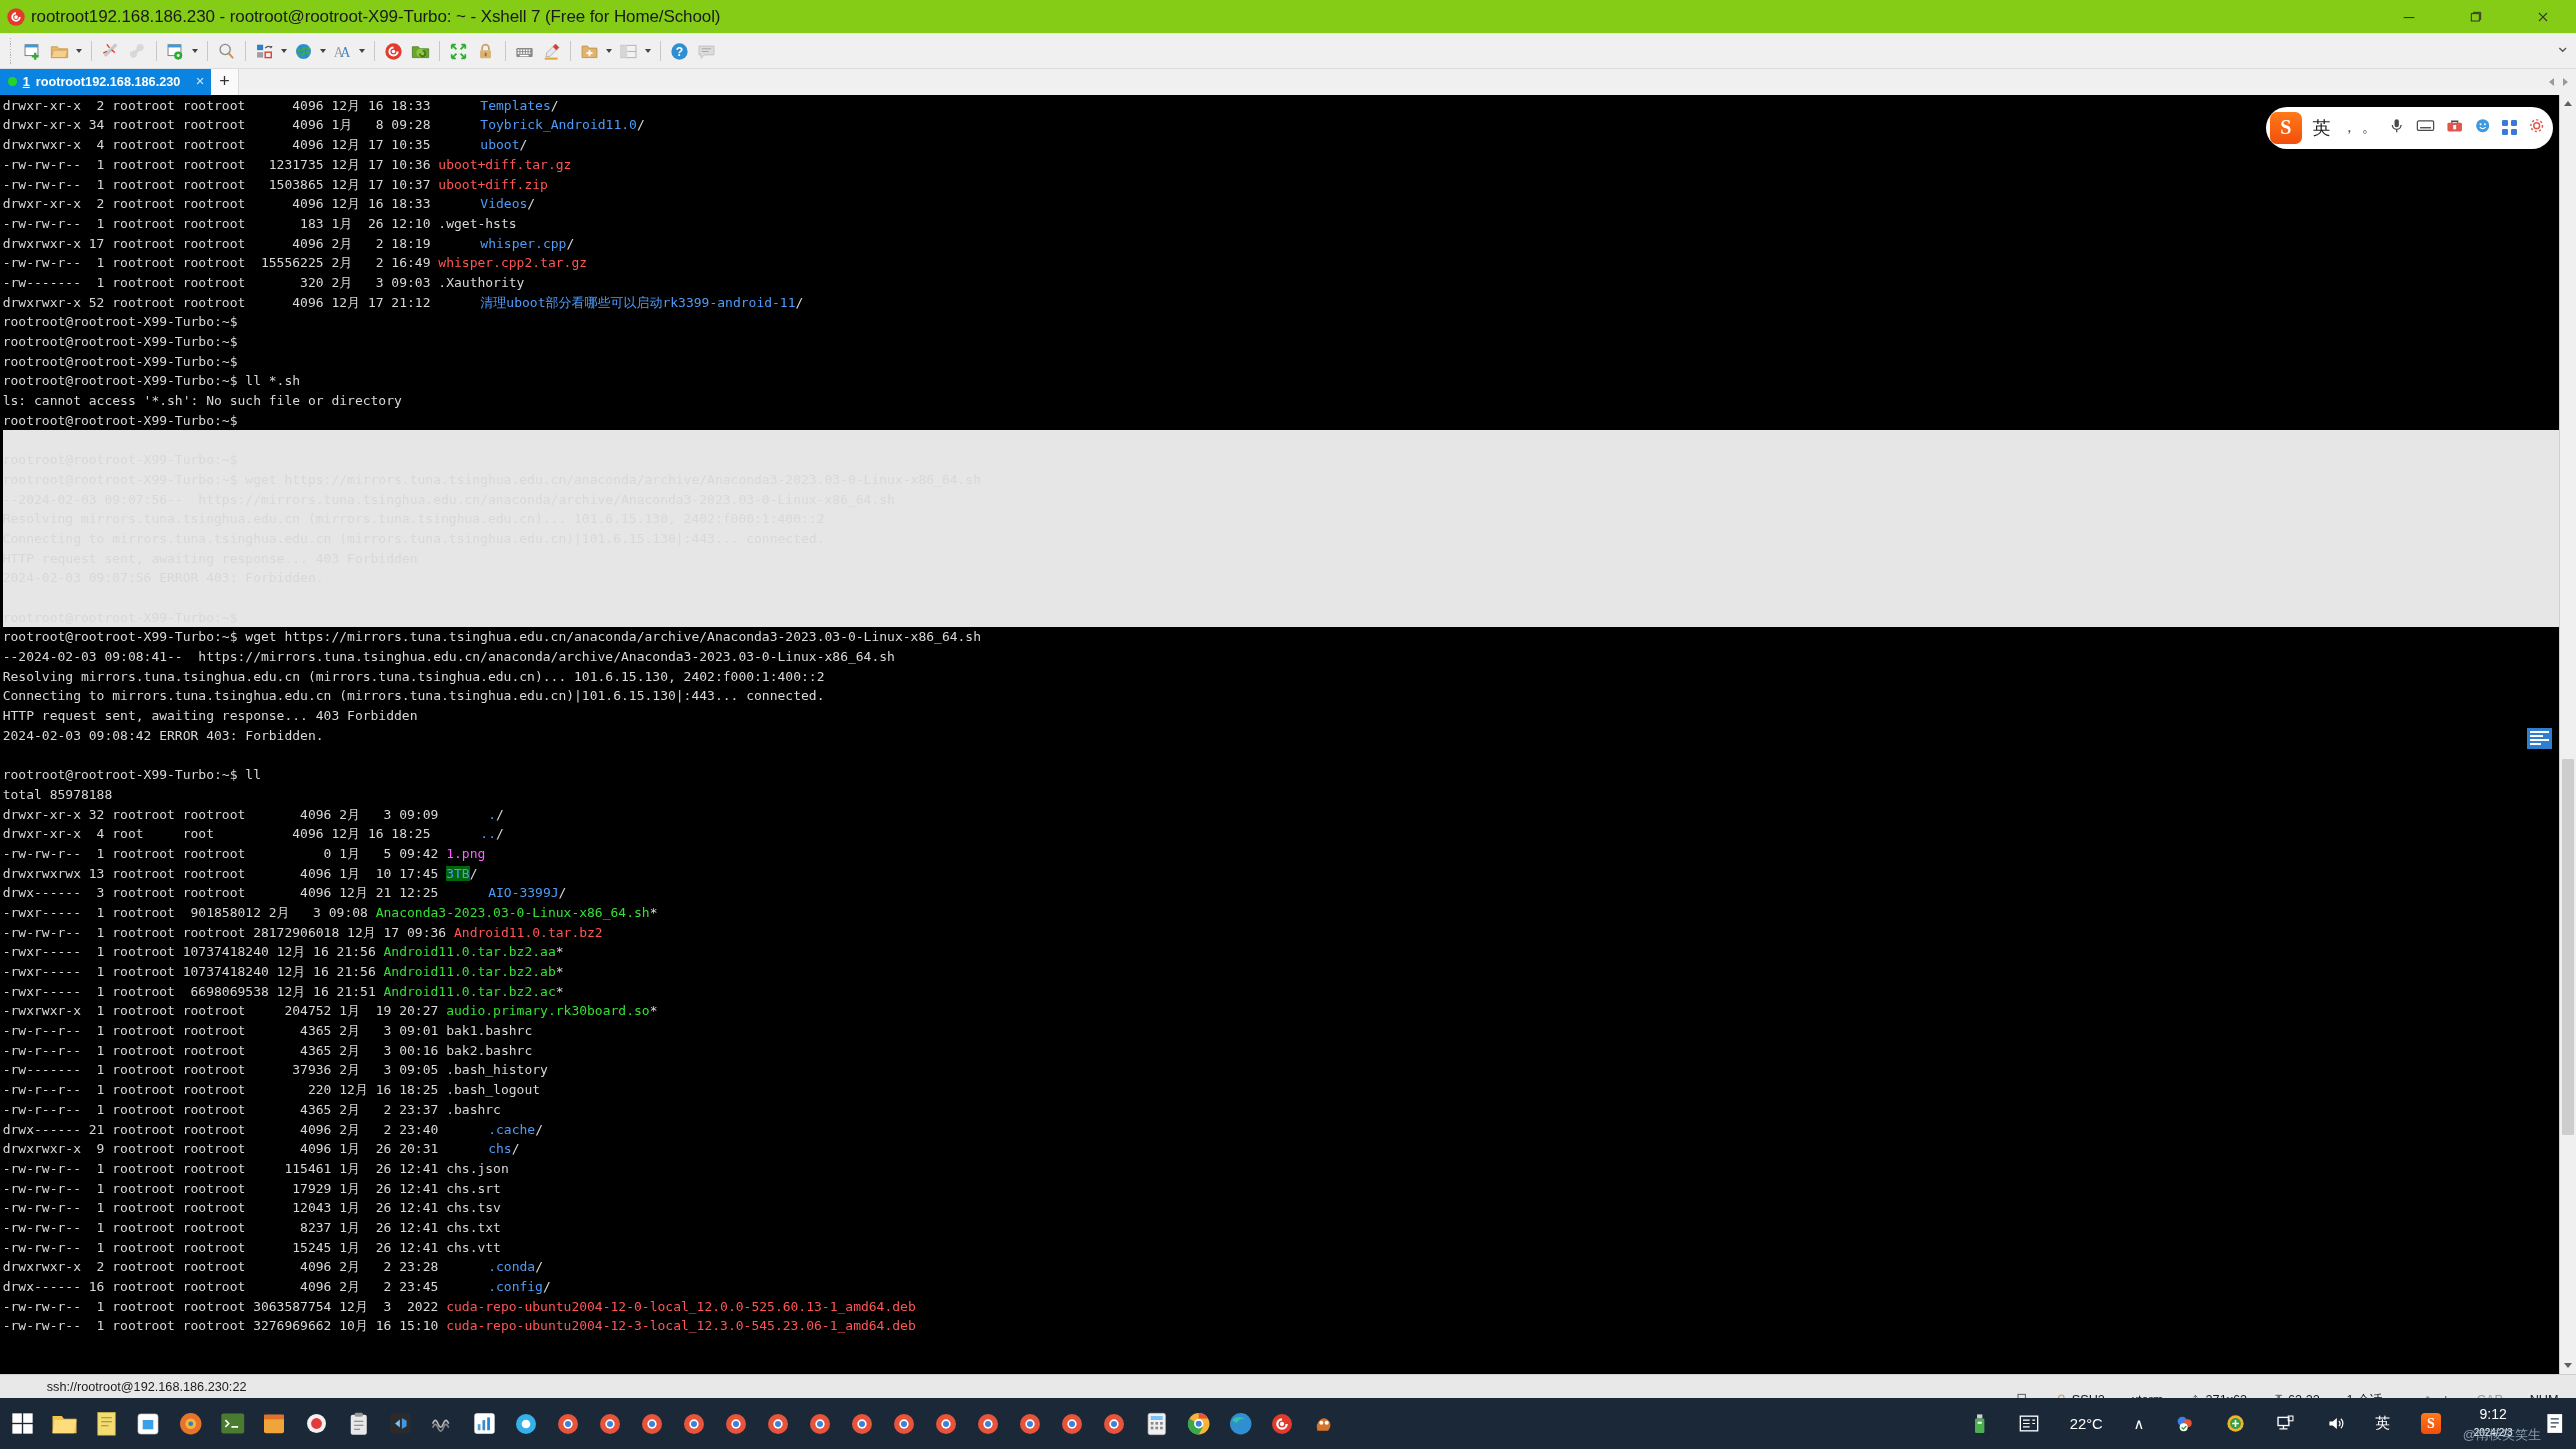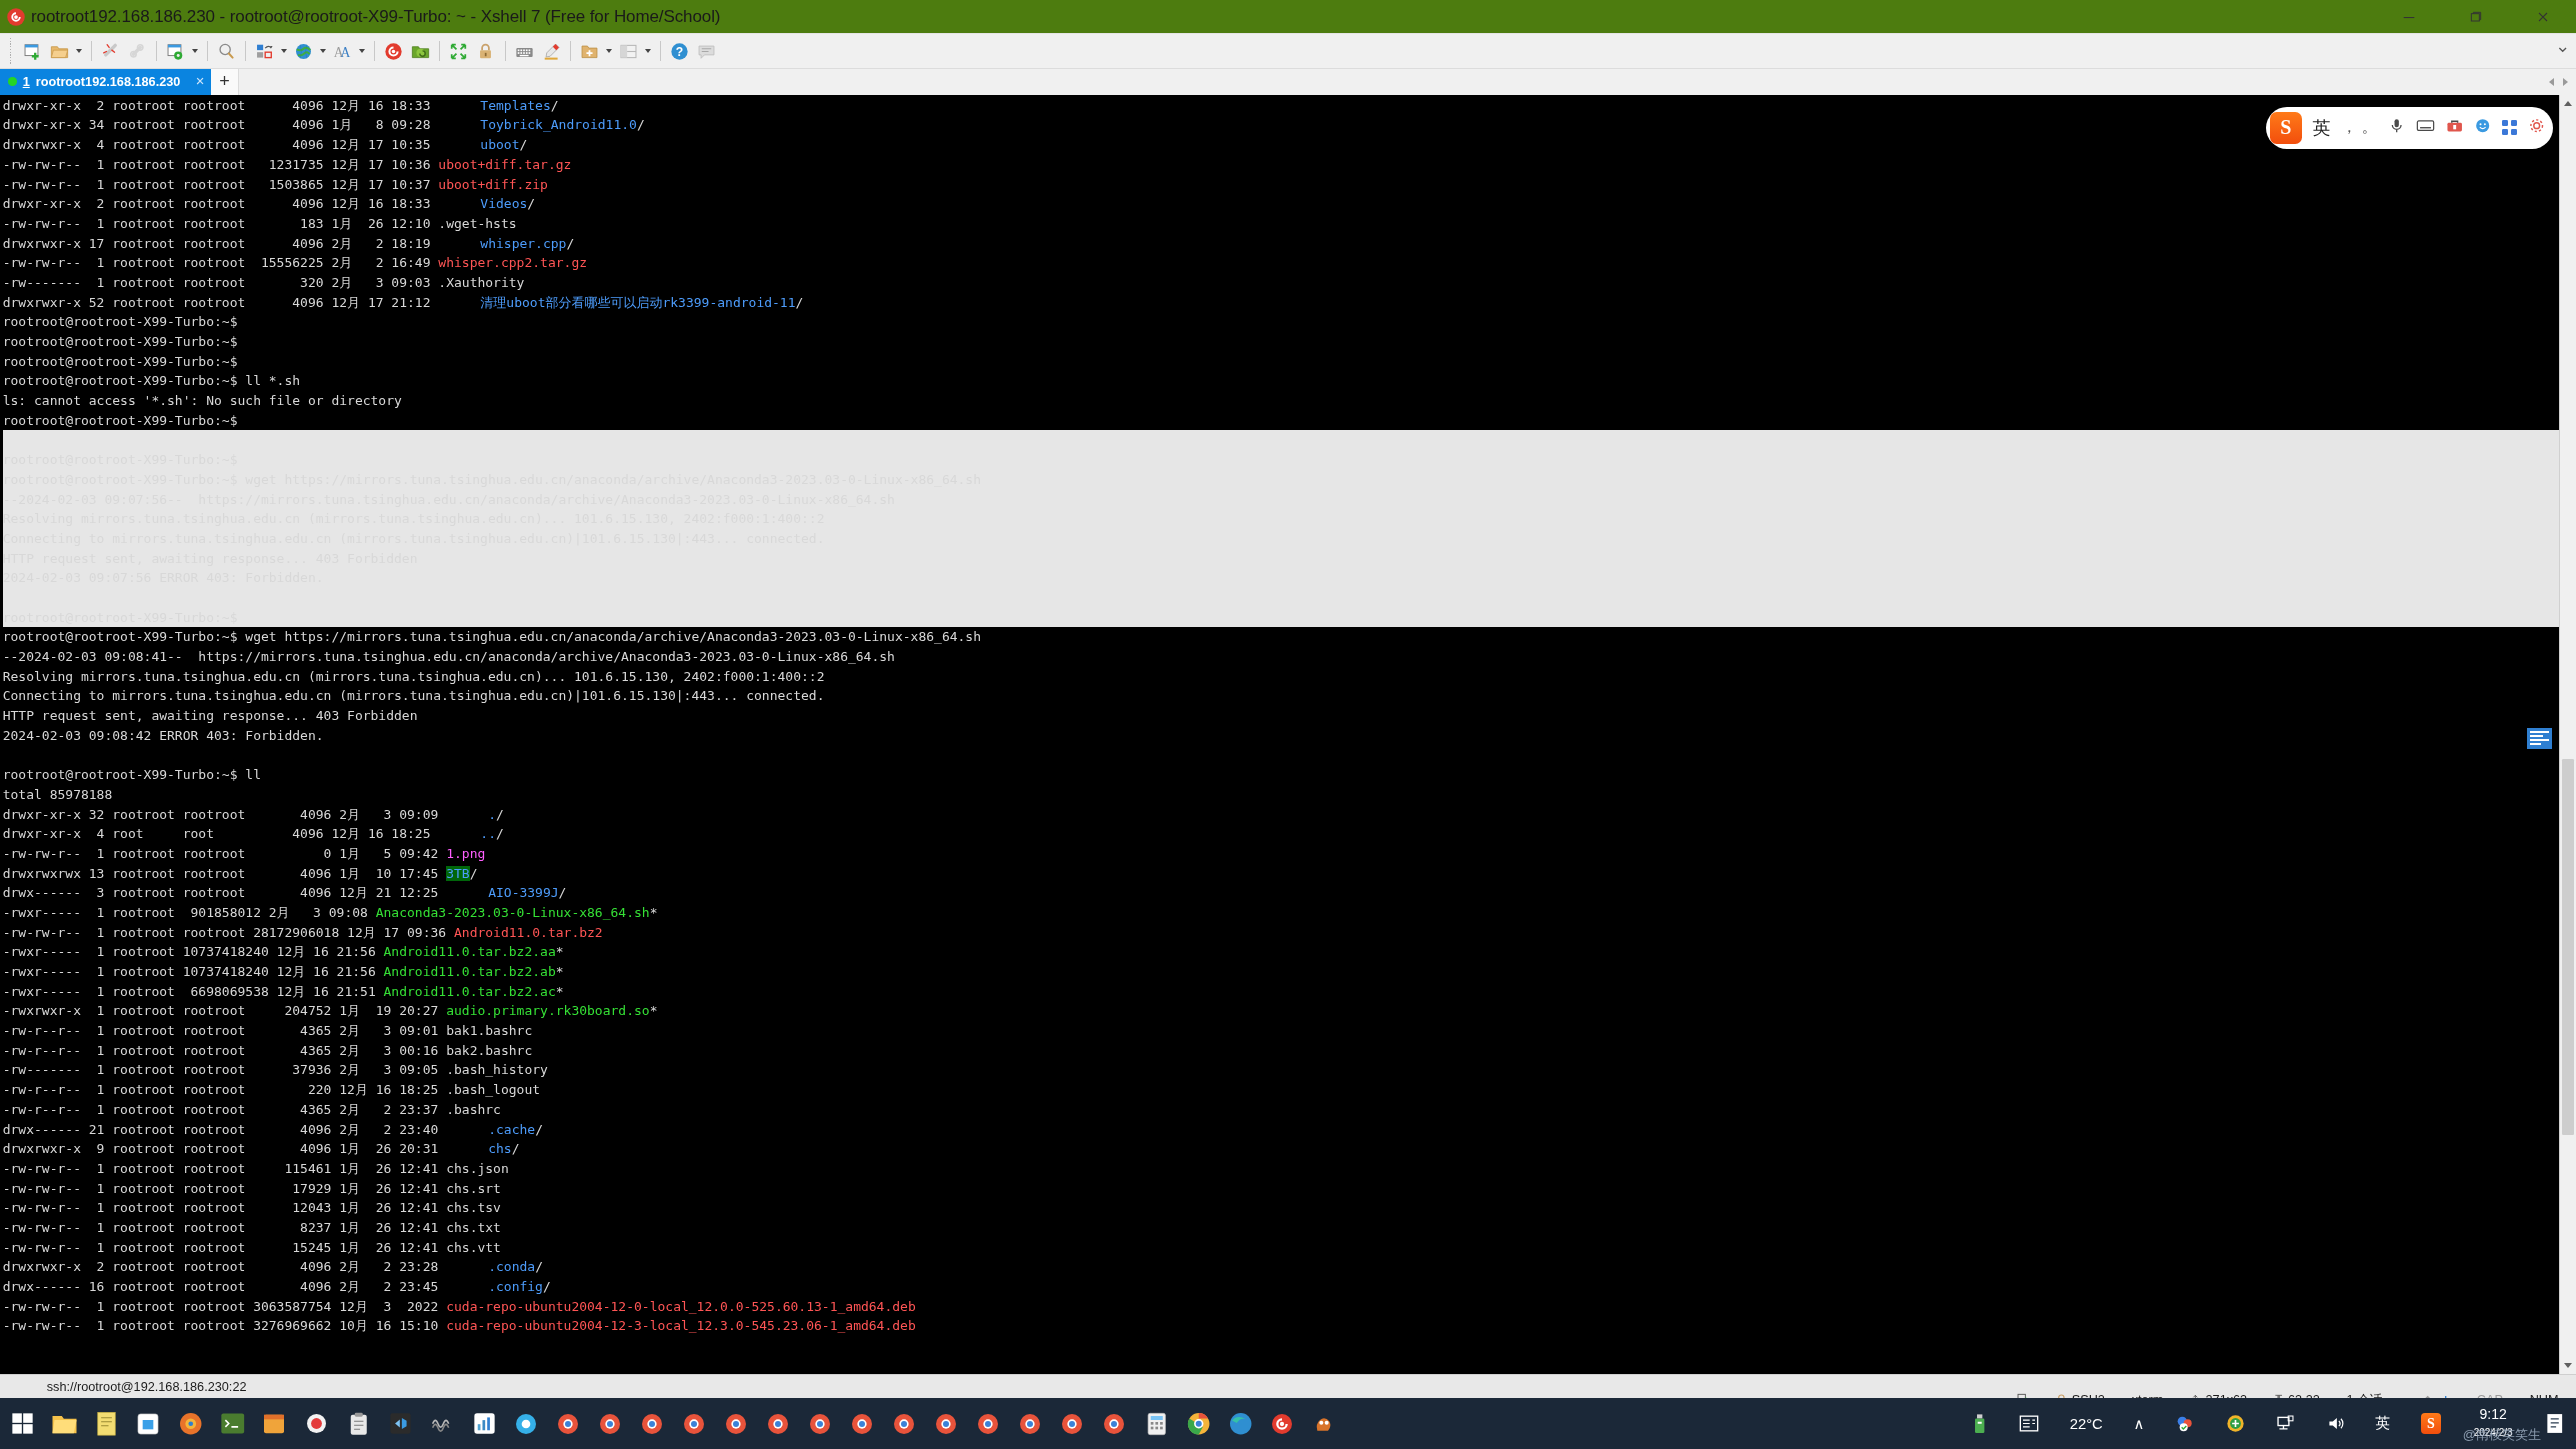--- a/index.html
+++ b/index.html
@@ -6,21 +6,21 @@
   html, body {
     width: 2576px; height: 1449px;
     overflow: hidden;
     font-family: "Liberation Sans", sans-serif;
     background: #000;
   }
   #app { width: 2576px; height: 1449px; position: relative; display: flex; flex-direction: column; }
 
   
   .titlebar {
-    height: 34px; background: #4d7c0f; display: flex; align-items: center;
+    height: 34px; background: #84cc16; display: flex; align-items: center;
     border-bottom: 0.7px solid #e4e4e4; flex: 0 0 34px;
   }
   .tb-icon { width: 31px; display:flex; align-items:center; justify-content:center; }
   .xshell-logo { width: 20px; height: 20px; position: relative; }
   .tb-title { font-size: 17px; color: #1a1a1a; letter-spacing: -0.1px; white-space: nowrap; }
   .tb-spacer { flex: 1; }
   .winbtns { display: flex; height: 34px; }
   .winbtn { width: 67px; height: 34px; display:flex; align-items:center; justify-content:center; }
   .winbtn svg { display:block; }
 

